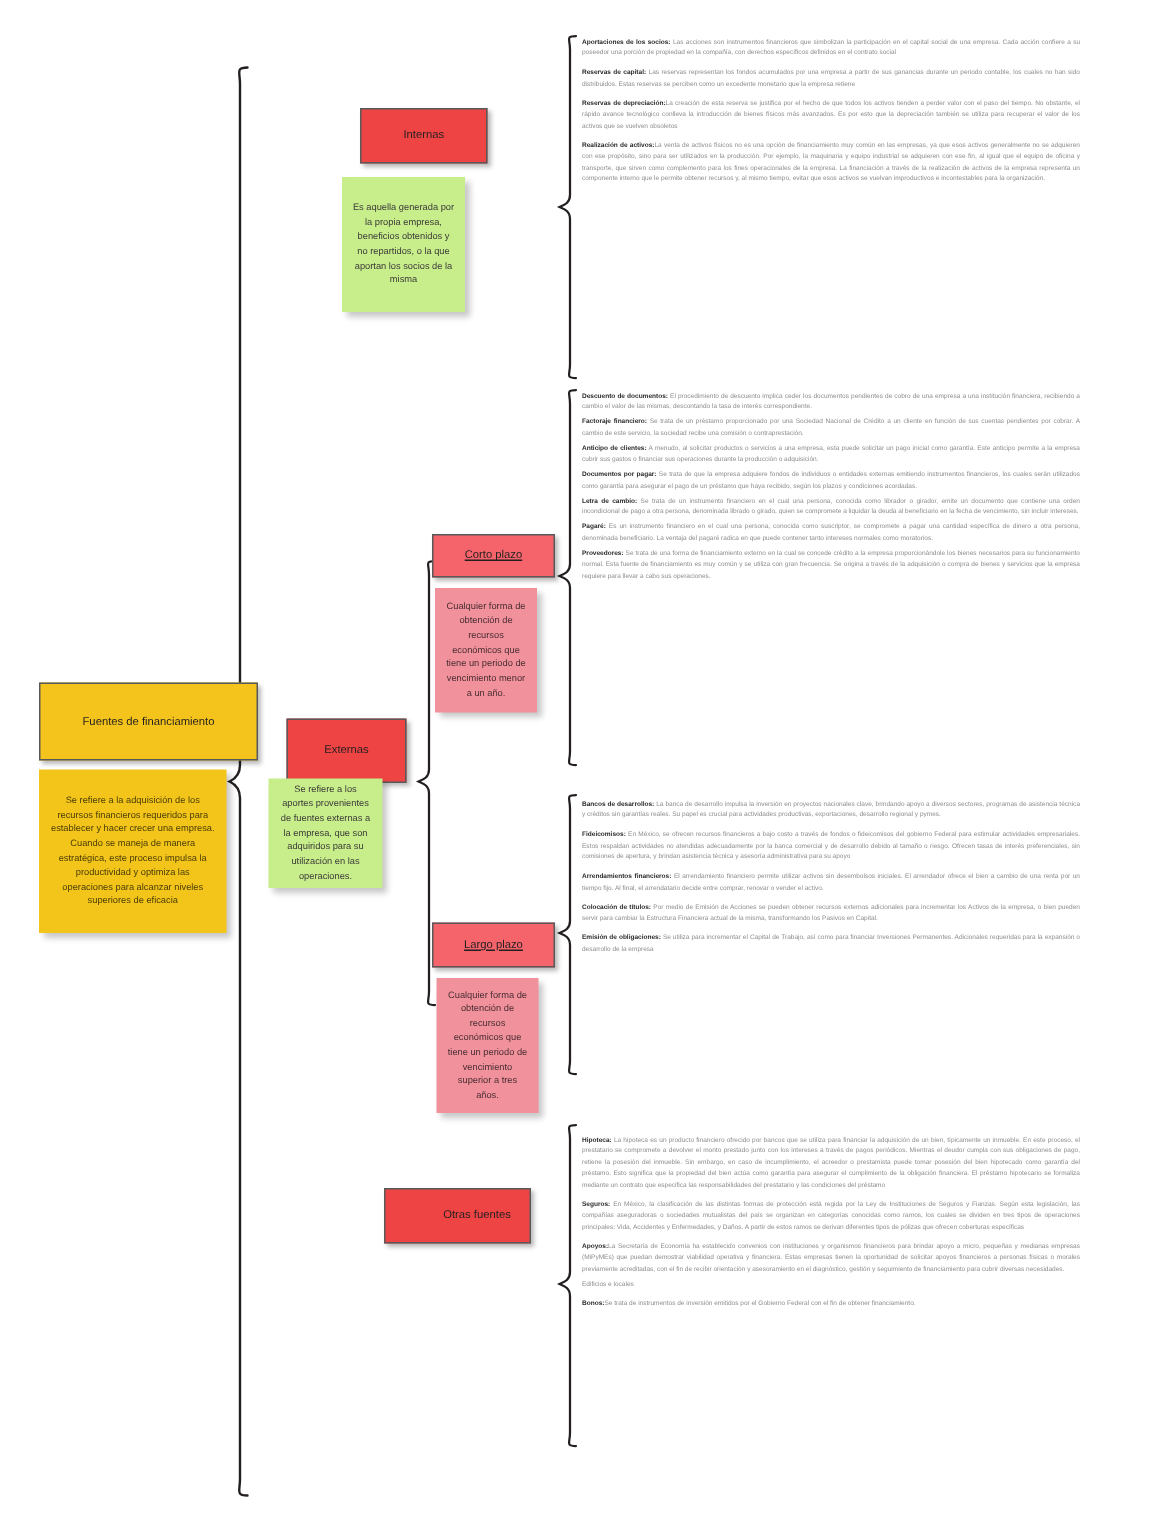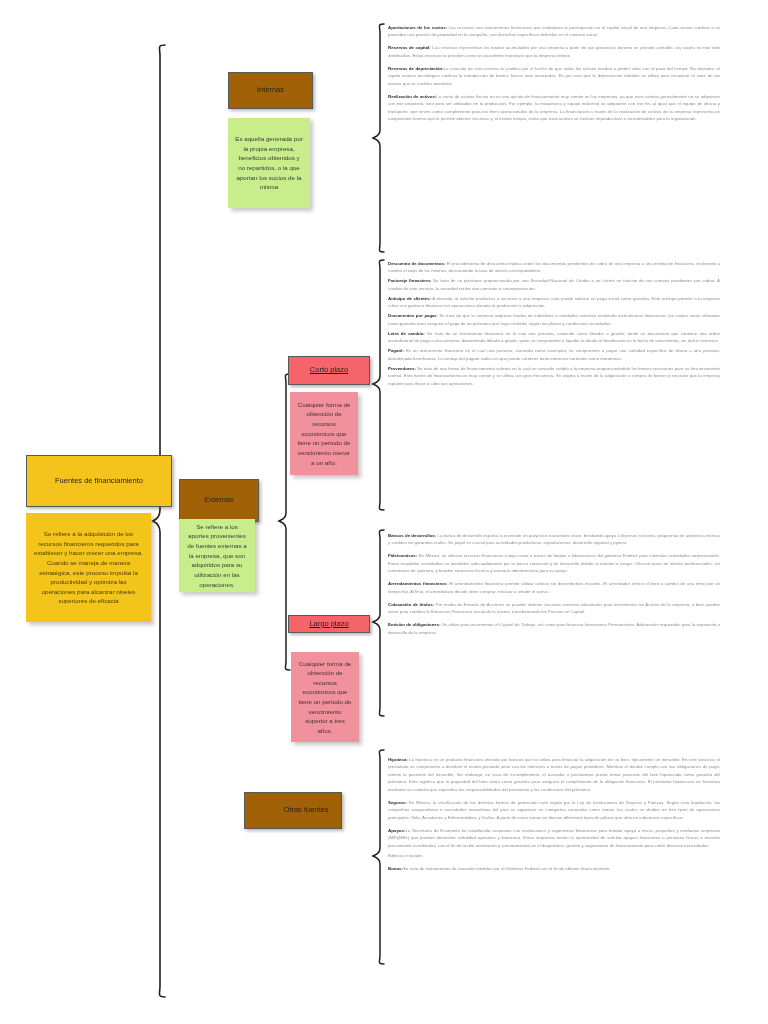--- a/index.html
+++ b/index.html
@@ -23,21 +23,21 @@
     align-items: center;
     justify-content: center;
     text-align: center;
     border: 1px solid #58595b;
     box-shadow: 2px 2px 3px rgba(0,0,0,0.28);
     font-size: 7.5px;
     line-height: 1.35;
     color: #231f20;
     padding: 2px 4px;
   }
-  .node.green  { background: #a16207; }
+  .node.green  { background: #ef4444; margin-left: 12px; }
   .node.yellow { background: #f5c41c; }
   .node.red    { background: #f4646a; text-decoration: underline; }
 
   
   .note {
     position: absolute;
     display: flex;
     align-items: center;
     justify-content: center;
     text-align: center;
@@ -139,21 +139,21 @@
     <span>Se refiere a los aportes provenientes de fuentes externas a la empresa, que son adquiridos para su utilización en las operaciones.</span>
   </div>
 
   <div class="node red" style="left:288px; top:356px; width:82px; height:29px;">
     <span>Corto plazo</span>
   </div>
   <div class="note redNote" style="left:290px; top:392px; width:68px; height:83px;">
     <span>Cualquier forma de obtención de recursos económicos que tiene un periodo de vencimiento menor a un año.</span>
   </div>
 
-  <div class="node red" style="left:288px; top:615px; width:82px; height:18px;">
+  <div class="node red" style="left:288px; top:615px; width:82px; height:30px;">
     <span>Largo plazo</span>
   </div>
   <div class="note redNote" style="left:291px; top:652px; width:68px; height:90px;">
     <span>Cualquier forma de obtención de recursos económicos que tiene un periodo de vencimiento superior a tres años.</span>
   </div>
 
   <div class="node green" style="left:244px; top:792px; width:98px; height:37px;padding-left:30px;">
     <span>Otras fuentes</span>
   </div>
 

